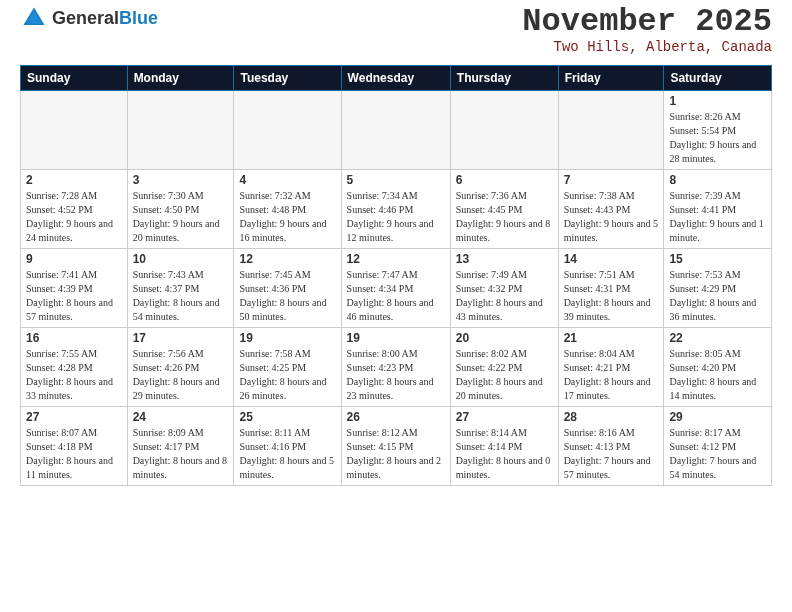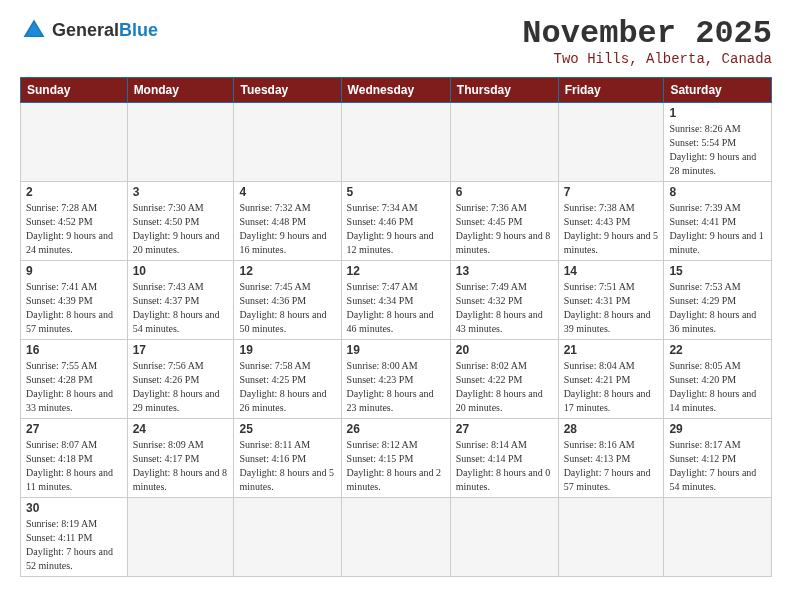--- a/index.html
+++ b/index.html
@@ -6,21 +6,21 @@
     body {
       font-family: Arial, sans-serif;
       background: #fff;
       width: 792px;
       height: 612px;
       overflow: hidden;
     }
     .page {
       width: 792px;
       min-height: 612px;
-      padding: 16px 20px;
+      padding: 4px 20px;
       background: #fff;
     }
     .header {
       display: flex;
       justify-content: space-between;
       align-items: flex-start;
       margin-bottom: 10px;
     }
     .logo {
       display: flex;
@@ -53,21 +53,21 @@
     .location {
       font-size: 14px;
       color: #7f1d1d;
     }
     .calendar {
       width: 100%;
       border-collapse: collapse;
       border: 1px solid #ccc;
     }
     .calendar th {
-      background-color: #7f1d1d;
+      background-color: #0f172a;
       color: #fff;
       font-size: 12px;
       font-weight: bold;
       text-align: left;
       padding: 5px 6px;
       border: 1px solid #1a6fa0;
     }
     .calendar td {
       vertical-align: top;
       padding: 3px 5px;
@@ -339,30 +339,15 @@
 and 57 minutes.</div>
           </td>
           <td>
             <span class="day-number">29</span>
             <div class="day-info">Sunrise: 8:17 AM
 Sunset: 4:12 PM
 Daylight: 7 hours
 and 54 minutes.</div>
           </td>
         </tr>
-        <tr>
-          <td>
-            <span class="day-number">30</span>
-            <div class="day-info">Sunrise: 8:19 AM
-Sunset: 4:11 PM
-Daylight: 7 hours
-and 52 minutes.</div>
-          </td>
-          <td class="empty"></td>
-          <td class="empty"></td>
-          <td class="empty"></td>
-          <td class="empty"></td>
-          <td class="empty"></td>
-          <td class="empty"></td>
-        </tr>
       </tbody>
   </table>
 </div>
 
 </body></html>

